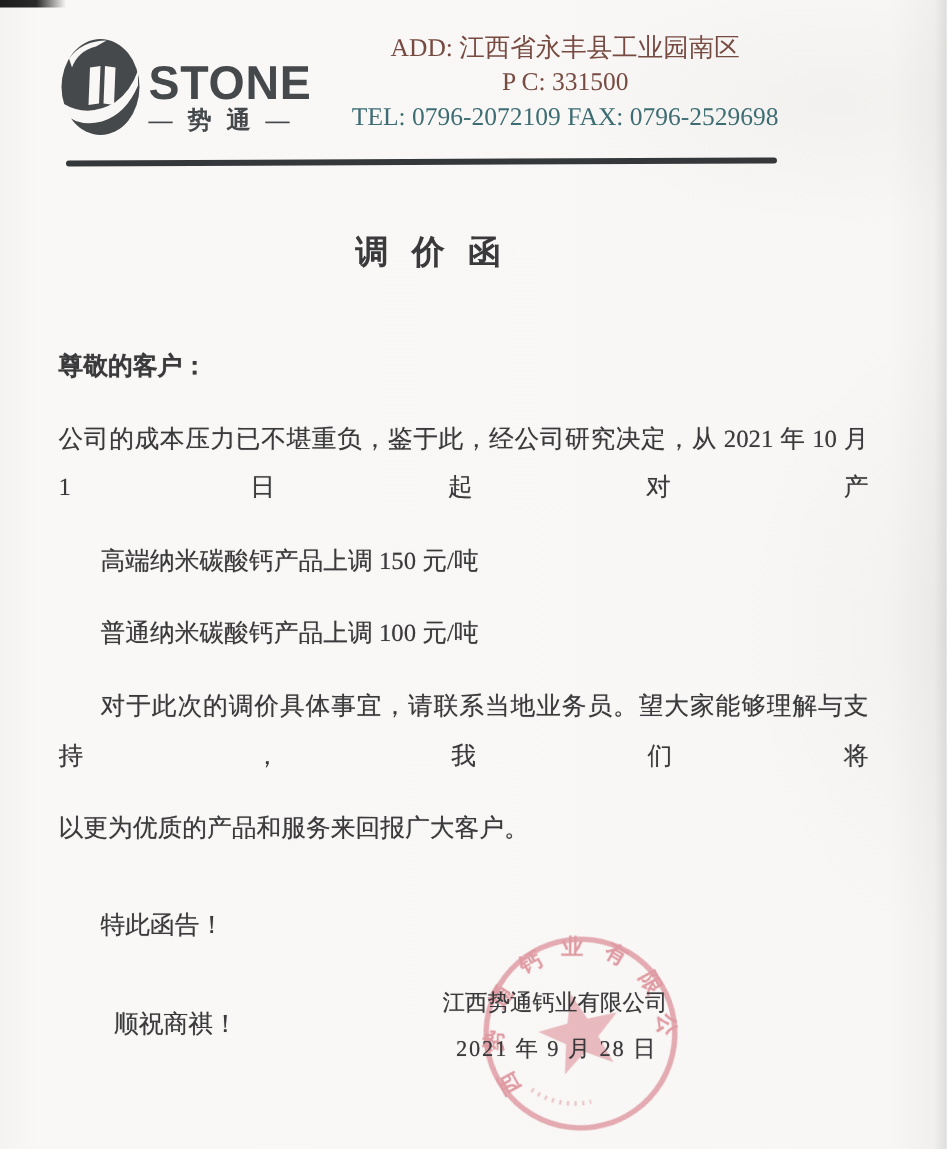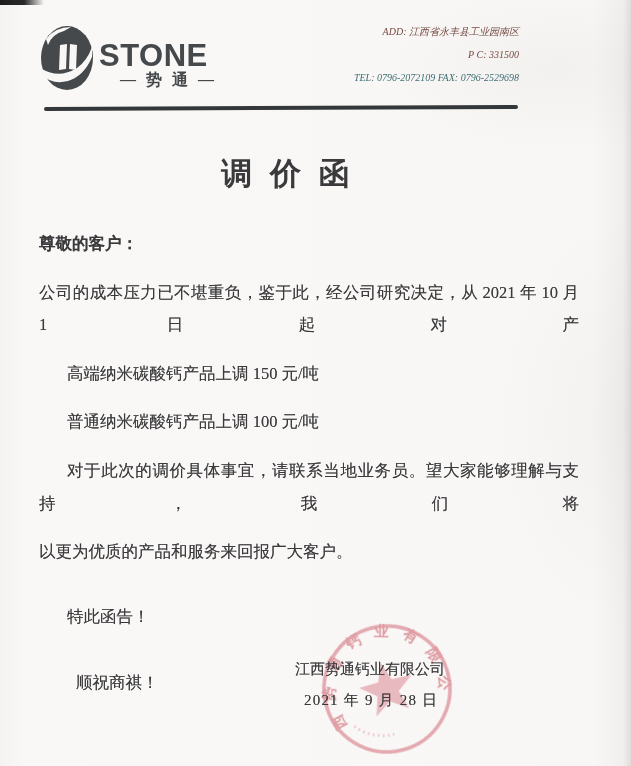--- a/index.html
+++ b/index.html
@@ -19,31 +19,31 @@
     background:linear-gradient(90deg,transparent,rgba(90,90,90,.10));}
 
   
   .logo-mark{position:absolute;left:39px;top:24px;}
   .brand{position:absolute;left:99px;top:38px;width:118px;
     font-family:"Liberation Sans","DejaVu Sans",sans-serif;
     font-weight:800;font-size:31px;letter-spacing:.5px;color:var(--logo);
     transform:scaleY(1.02);white-space:nowrap;}
   .brand-cn{position:absolute;left:99px;top:70px;width:118px;
     font-weight:700;font-size:16px;letter-spacing:3px;color:var(--logo);
-    white-space:nowrap;text-align:right;}
-  .contact{position:absolute;top:20px;right:112px;text-align:right;
-    font-size:10px;line-height:23px;white-space:nowrap;font-style:italic;}
+    white-space:nowrap;text-align:left;}
+  .contact{position:absolute;top:20px;right:112px;text-align:center;
+    font-size:17px;line-height:23px;white-space:nowrap;}
   .contact .addr{color:var(--addr);}
   .contact .tel{color:var(--tel);}
   .rule{position:absolute;left:44px;top:106px;width:474px;height:4px;
     background:#35383a;transform:rotate(-.25deg);border-radius:2px;}
 
   
   .title{position:absolute;left:23px;top:153px;width:530px;margin:0;
-    text-align:center;font-size:31px;font-weight:700;letter-spacing:5px;
+    text-align:center;font-size:22px;font-weight:700;letter-spacing:5px;
     color:var(--ink);white-space:nowrap;}
   .body{position:absolute;left:23px;top:212px;width:572px;z-index:2;}
   .ln{margin:16px;font-size:16.5px;line-height:32.6px;white-space:normal;
     text-shadow:0 0 .5px rgba(58,58,60,.55);}
   .bold{font-weight:700;}
   .ind{text-indent:28px;}
   .fill{text-align:justify;text-align-last:justify;}
   .gap{margin-top:32.6px;}
   .wish{padding-left:37px;}
 

